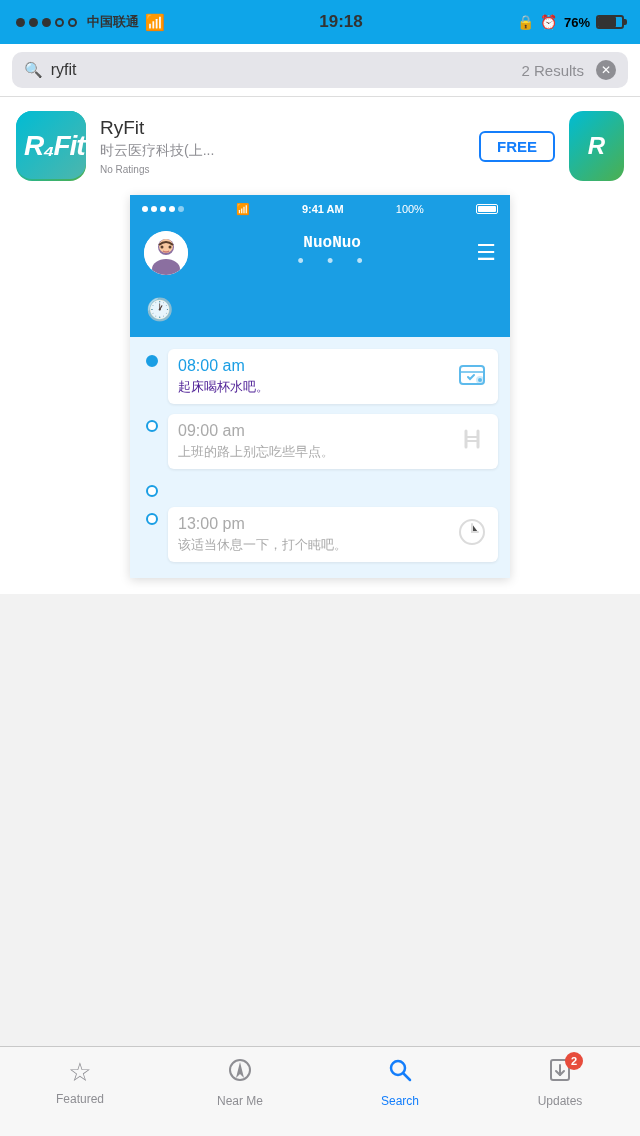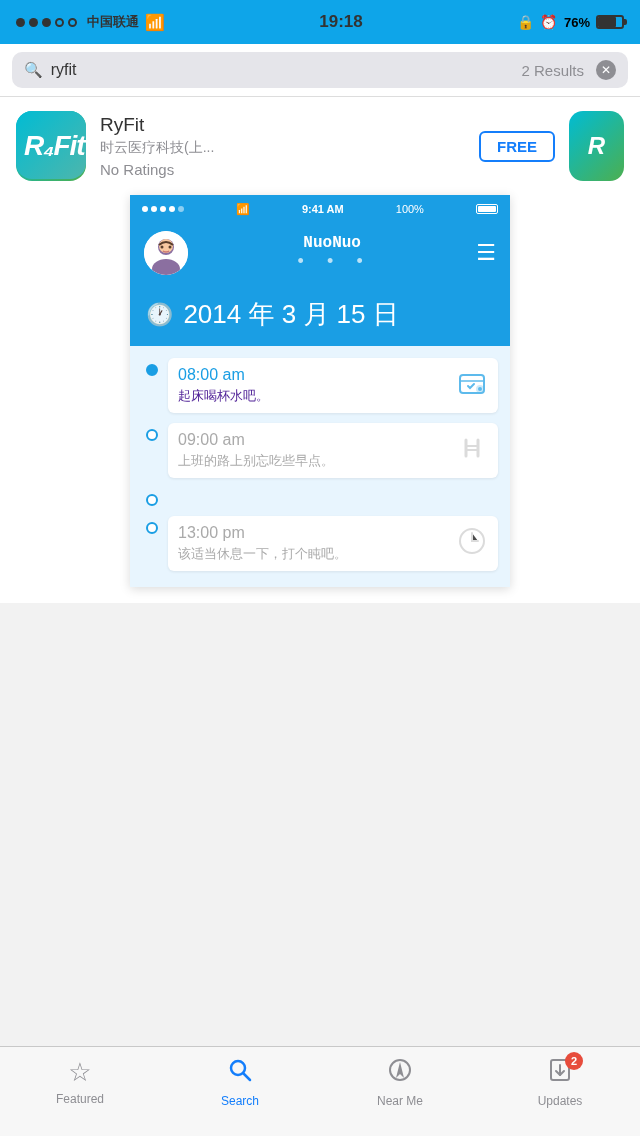--- a/index.html
+++ b/index.html
@@ -92,21 +92,21 @@
     .app-icon-inner {
       font-size: 20px;
       color: #fff;
       font-weight: 800;
       font-style: italic;
       letter-spacing: -1px;
     }
     .app-info { flex: 1; }
     .app-name { font-size: 19px; font-weight: 400; color: #333; margin-bottom: 3px; }
     .app-developer { font-size: 14px; color: #8e8e93; margin-bottom: 4px; }
-    .app-ratings { font-size: 15px; color: #8e8e93; }
+    .app-ratings { font-size: 10px; color: #8e8e93; }
     .app-free-btn {
       border: 2px solid #147efb;
       color: #147efb;
       background: #fff;
       border-radius: 6px;
       padding: 5px 16px;
       font-size: 15px;
       font-weight: 600;
       cursor: pointer;
       white-space: nowrap;
@@ -384,21 +384,20 @@
           </div>
           <div style="flex:1;text-align:center;font-family:Liberation Mono, monospace;">
             <div class="inner-username">NuoNuo</div>
             <div style="color:rgba(255,255,255,0.7);font-size:18px;letter-spacing:4px;">• • •</div>
           </div>
           <div style="color:#fff;font-size:22px;">☰</div>
         </div>
 
         <div class="inner-date-bar">
           <span style="color:rgba(255,255,255,0.9);font-size:22px;">🕐</span>
-          <span class="inner-date-text">2014 年 3 月 15 日</span>
         </div>
 
         <div class="inner-timeline">
 
           <div class="inner-timeline-item">
             <div class="timeline-dot-col">
               <div class="timeline-dot active"></div>
             </div>
             <div class="timeline-card">
               <div class="timeline-card-content">
@@ -468,37 +467,37 @@
 
 <div class="tab-bar">
 
   <div class="tab-item">
     <span class="tab-icon">☆</span>
     <span class="tab-label">Featured</span>
   </div>
 
 
   <div class="tab-item">
+    <span class="tab-icon">
+      <svg width="26" height="26" viewBox="0 0 26 26">
+        <circle cx="13" cy="13" r="10" fill="none" stroke="#8e8e93" stroke-width="2"></circle>
+        <polygon points="13,5 17,21 13,17 9,21" fill="#8e8e93"></polygon>
+      </svg>
+    </span>
+    <span class="tab-label">Near Me</span>
+  </div>
+
+  <div class="tab-item">
     <span class="tab-icon active">
       <svg width="26" height="26" viewBox="0 0 26 26">
         <circle cx="11" cy="11" r="7" fill="none" stroke="#147efb" stroke-width="2.5"></circle>
         <line x1="16.5" y1="16.5" x2="23" y2="23" stroke="#147efb" stroke-width="2.5" stroke-linecap="round"></line>
       </svg>
     </span>
     <span class="tab-label active">Search</span>
-  </div>
-
-  <div class="tab-item">
-    <span class="tab-icon">
-      <svg width="26" height="26" viewBox="0 0 26 26">
-        <circle cx="13" cy="13" r="10" fill="none" stroke="#8e8e93" stroke-width="2"></circle>
-        <polygon points="13,5 17,21 13,17 9,21" fill="#8e8e93"></polygon>
-      </svg>
-    </span>
-    <span class="tab-label">Near Me</span>
   </div>
 
   <div class="tab-item">
     <div class="tab-badge">
       <span class="tab-icon">
         <svg width="26" height="26" viewBox="0 0 26 26">
           <rect x="4" y="3" width="18" height="20" rx="2" fill="none" stroke="#8e8e93" stroke-width="2"></rect>
           <line x1="13" y1="8" x2="13" y2="18" stroke="#8e8e93" stroke-width="2" stroke-linecap="round"></line>
           <polyline points="9,14 13,18 17,14" fill="none" stroke="#8e8e93" stroke-width="2" stroke-linecap="round" stroke-linejoin="round"></polyline>
         </svg>

